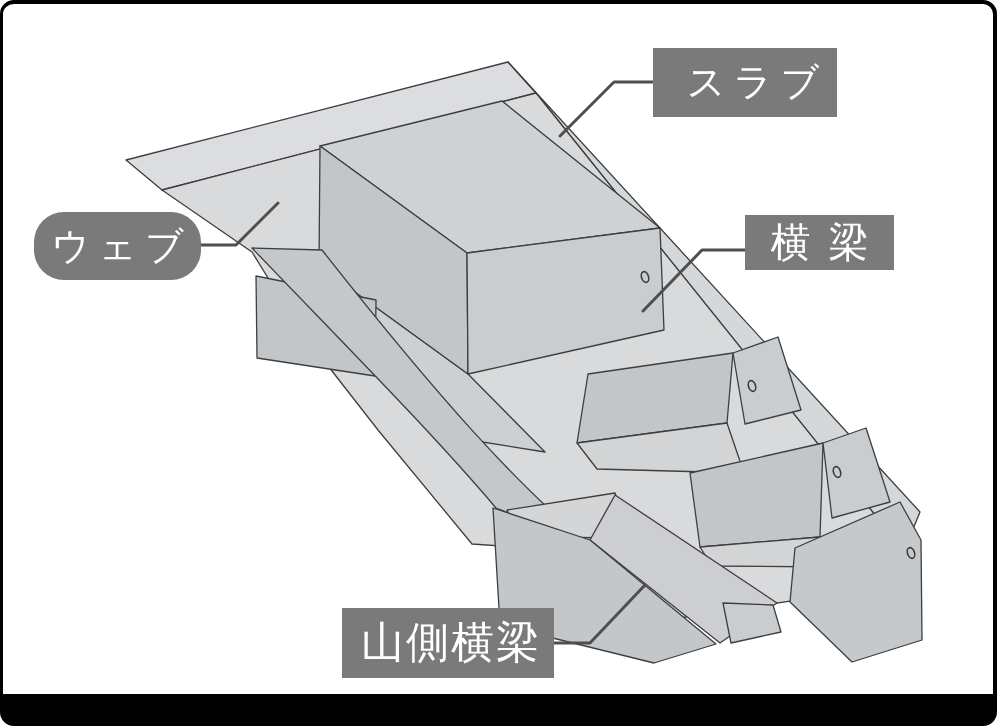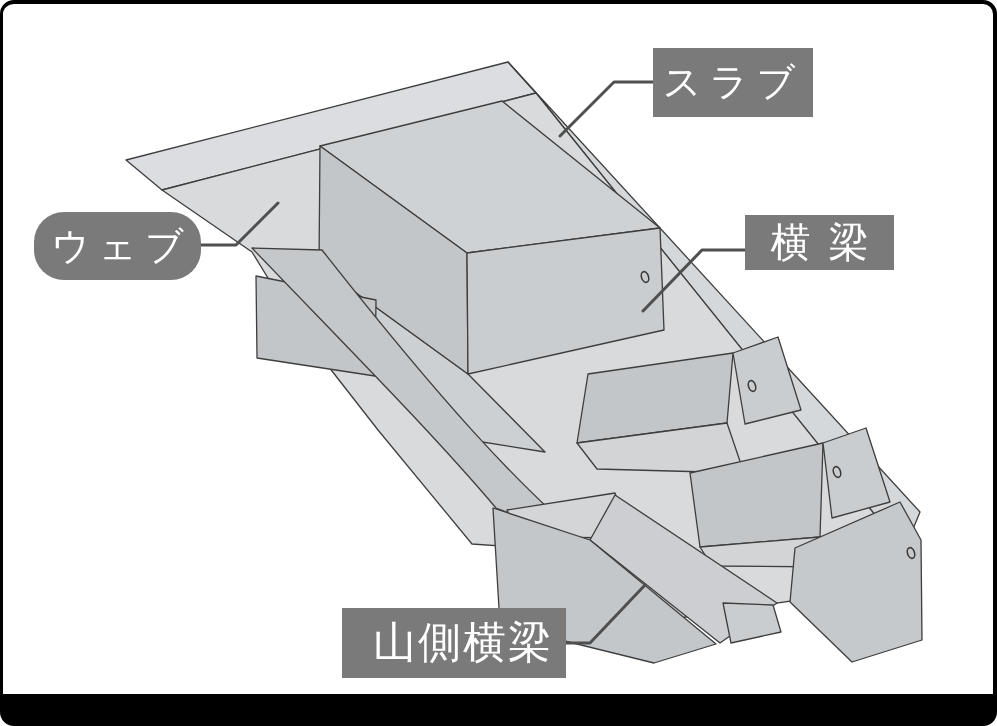--- a/index.html
+++ b/index.html
@@ -42,24 +42,24 @@
   .diagram-svg{position:absolute;left:-3px;top:-4px;width:997px;height:726px;}
   .part-label{
     position:absolute;
     background:var(--label-bg);
     color:var(--label-text);
     display:flex;align-items:center;justify-content:center;
     font-family:"Liberation Serif","DejaVu Serif",serif;
     white-space:nowrap;
     user-select:none;
   }
-  .label-slab{left:650px;top:44px;width:160px;height:69px;font-size:38px;letter-spacing:8px;padding-left:0;}
+  .label-slab{left:650px;top:44px;width:160px;height:69px;font-size:38px;letter-spacing:8px;padding-left:24px;}
   .label-web{left:31px;top:208px;width:159px;height:68px;font-size:38px;letter-spacing:8px;padding-left:8px;border-radius:30px;}
   .label-beam{left:742px;top:211px;width:145px;height:55px;font-size:40px;letter-spacing:4px;padding-left:4px;}
-  .label-mtn{left:339px;top:604px;width:206px;height:70px;font-size:43px;letter-spacing:2px;padding-left:18px;}
+  .label-mtn{left:339px;top:604px;width:206px;height:70px;font-size:43px;letter-spacing:2px;padding-left:6px;}
   svg .face{stroke:var(--edge-color);stroke-width:1.3;stroke-linejoin:round;}
   svg .leader{stroke:var(--leader-color);stroke-width:3;fill:none;stroke-linecap:round;stroke-linejoin:round;}
   svg .hole{fill:none;stroke:#3a3a3a;stroke-width:1.6;}
 </style>
 </head>
 <body>
 
 <div class="stage">
 
   <svg class="diagram-svg" viewBox="0 0 997 726">

